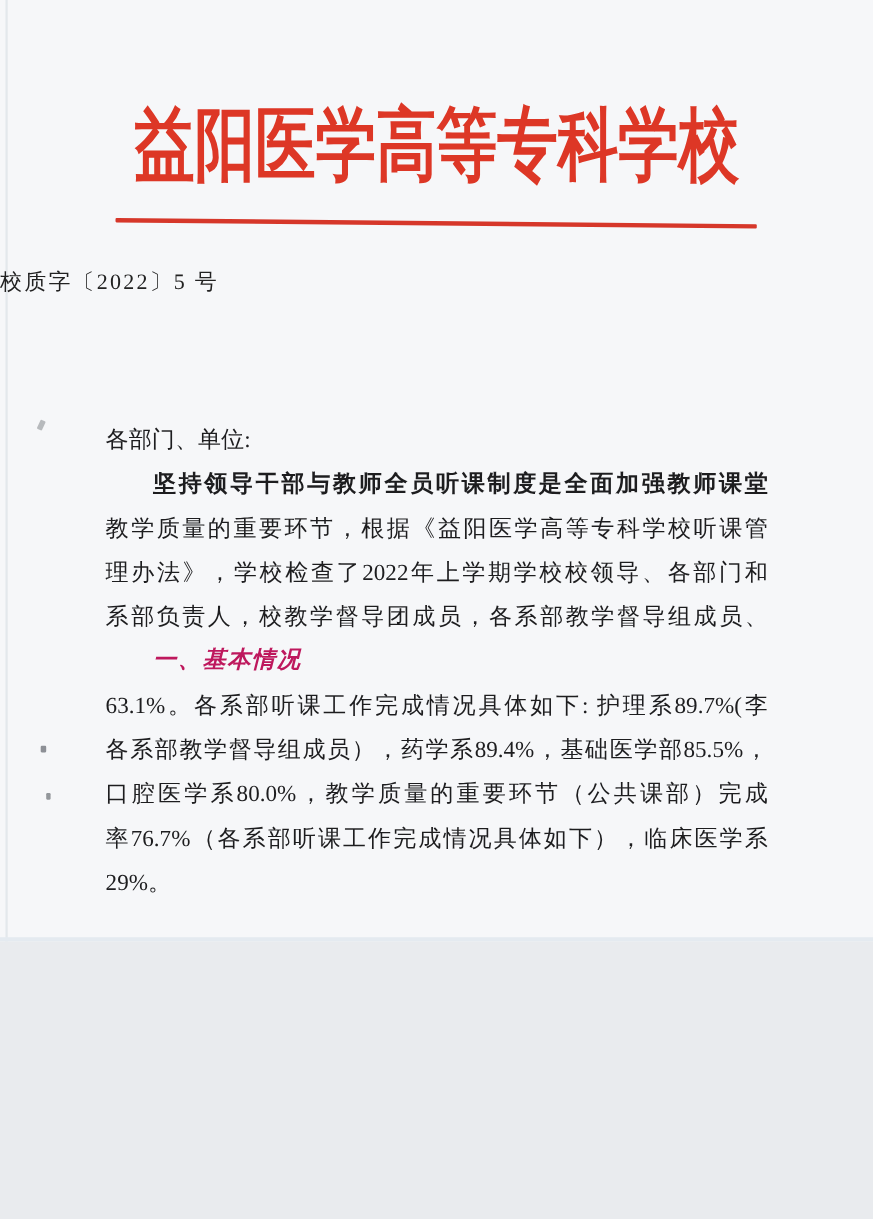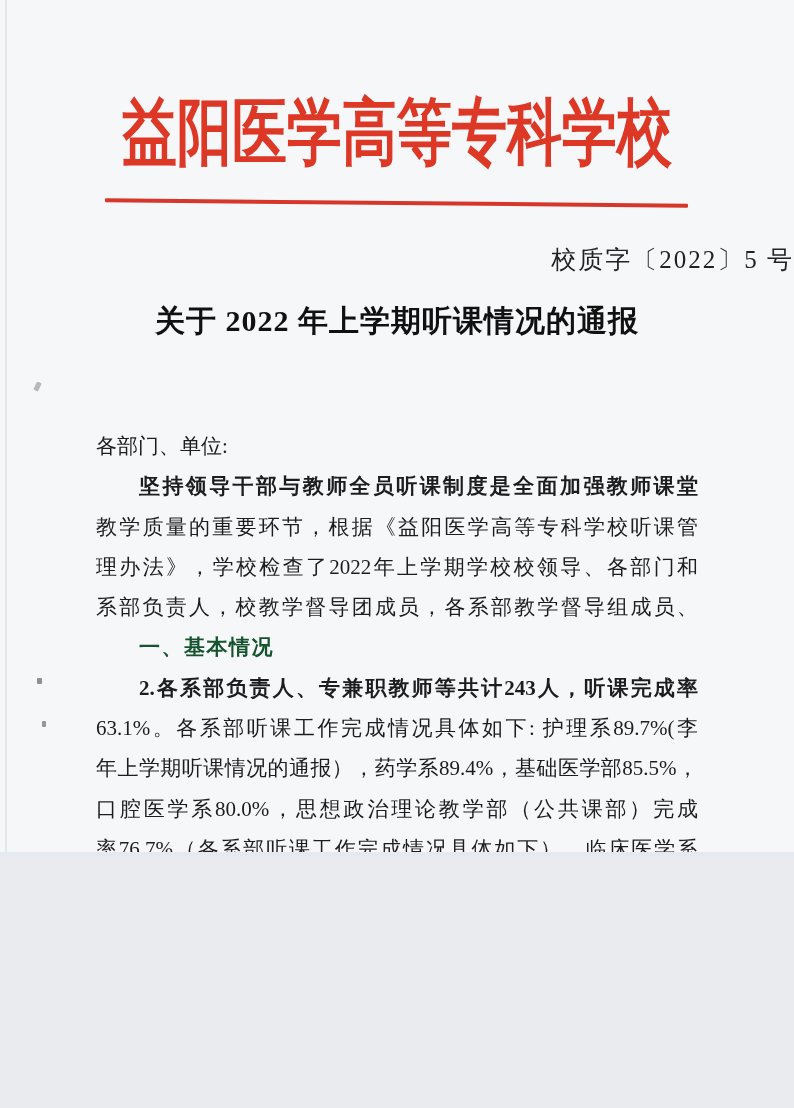--- a/index.html
+++ b/index.html
@@ -28,42 +28,42 @@
     font-size: 55px; font-weight: 700; color: #dd3726;
     letter-spacing: 0px;
     transform: scaleY(1.32); transform-origin: center;
     font-family: "Liberation Serif", "DejaVu Serif", serif;
   }
   .red-rule { position: absolute; background: #d6372a; border-radius: 1px; }
   .rule-top { left: 105px; top: 201px; width: 583px; height: 4px; transform: rotate(0.55deg); }
   .rule-bottom { left: 92px; top: 988px; width: 584px; height: 3.5px; transform: rotate(0.35deg); }
   .doc-number {
     position: absolute; left: 0; top: 243px; width: 794px;
-    text-align: right; font-size: 25px; color: #222; letter-spacing: 2px;
+    text-align: left; font-size: 20px; color: #222; letter-spacing: 2px;
   }
   .doc-title {
     position: absolute; left: 0; top: 301px; width: 794px;
     text-align: center; font-size: 30px; font-weight: 700; color: #111;
     letter-spacing: 1px;
   }
   .body-block {
     position: absolute; left: 96px; top: 379px; width: 602px;
-    font-size: 21px; color: #1d1d1f; line-height: 40.3px; margin-top: 47px;
+    font-size: 21px; color: #1d1d1f; line-height: 40.3px;
   }
   .line { height: 40.3px; white-space: nowrap; }
   .line.full {
     white-space: normal;
     text-align: justify;
     text-align-last: justify;
     -moz-text-align-last: justify;
   }
   .line.indent { text-indent: 43px; font-weight: bold; }
   .line.heading {
     font-family: "Liberation Sans", "DejaVu Sans", sans-serif;
-    font-weight: 700; letter-spacing: 1.5px; color: #14532d;
+    font-weight: 700; letter-spacing: 1.5px; color: #be185d; font-style: italic;
   }
   .speck { position: absolute; background: #6a6e74; border-radius: 1px; }
   .speck-1 { left: 35px; top: 382px; width: 5px; height: 9px; opacity: .45; transform: rotate(25deg); }
   .speck-2 { left: 37px; top: 678px; width: 5px; height: 6px; opacity: .75; }
   .speck-3 { left: 42px; top: 721px; width: 4px; height: 6px; opacity: .7; }
   .speck-4 { left: 61px; top: 958px; width: 3px; height: 4px; opacity: .3; }
 </style>
 </head>
 <body>
 
@@ -72,33 +72,31 @@
   <div class="page-edge-left"></div>
 
   <div class="school-name">
     <span>益阳医学高等专科学校</span>
   </div>
 
   <div class="red-rule rule-top"></div>
 
   <div class="doc-number">校质字〔2022〕5 号</div>
 
-  <div class="doc-title">关于 2022 年上学期听课情况的通报</div>
 
   <div class="body-block">
     <div class="line">各部门、单位:</div>
     <div class="line indent full">坚持领导干部与教师全员听课制度是全面加强教师课堂</div>
     <div class="line full">教学质量的重要环节，根据《益阳医学高等专科学校听课管</div>
     <div class="line full">理办法》，学校检查了2022年上学期学校校领导、各部门和</div>
     <div class="line full">系部负责人，校教学督导团成员，各系部教学督导组成员、</div>
     <div class="line heading indent">一、基本情况</div>
-    <div class="line indent full">2.各系部负责人、专兼职教师等共计243人，听课完成率</div>
     <div class="line full">63.1%。各系部听课工作完成情况具体如下: 护理系89.7%(李</div>
-    <div class="line full">年上学期听课情况的通报），药学系89.4%，基础医学部85.5%，</div>
-    <div class="line full">口腔医学系80.0%，思想政治理论教学部（公共课部）完成</div>
+    <div class="line full">各系部教学督导组成员），药学系89.4%，基础医学部85.5%，</div>
+    <div class="line full">口腔医学系80.0%，教学质量的重要环节（公共课部）完成</div>
     <div class="line full">率76.7%（各系部听课工作完成情况具体如下），临床医学系</div>
     <div class="line">29%。</div>
   </div>
 
   <div class="red-rule rule-bottom"></div>
 
   <div class="speck speck-1"></div>
   <div class="speck speck-2"></div>
   <div class="speck speck-3"></div>
   <div class="speck speck-4"></div>

